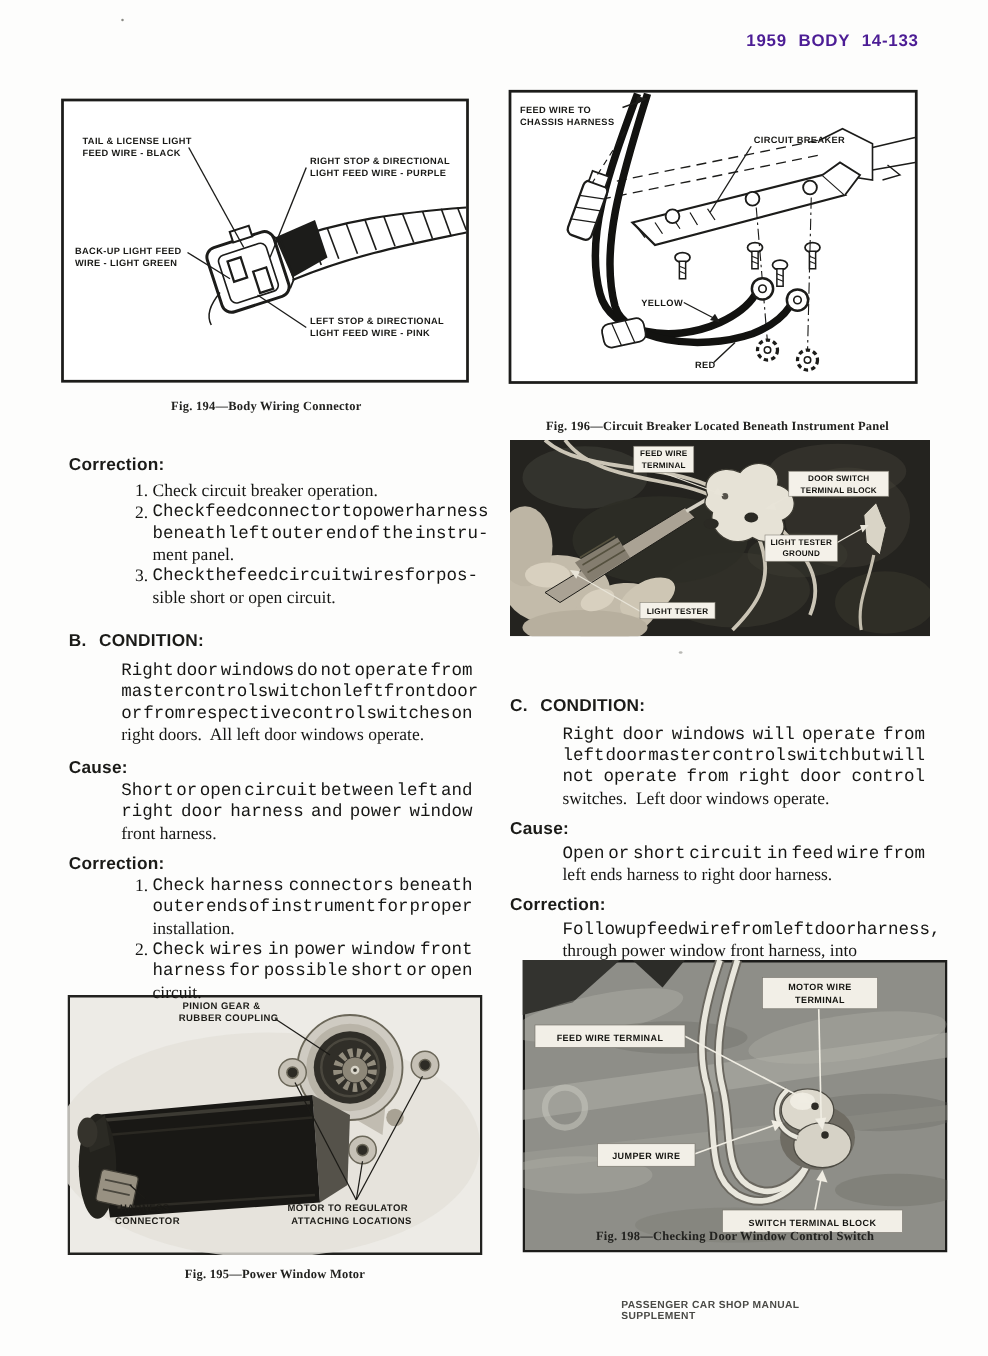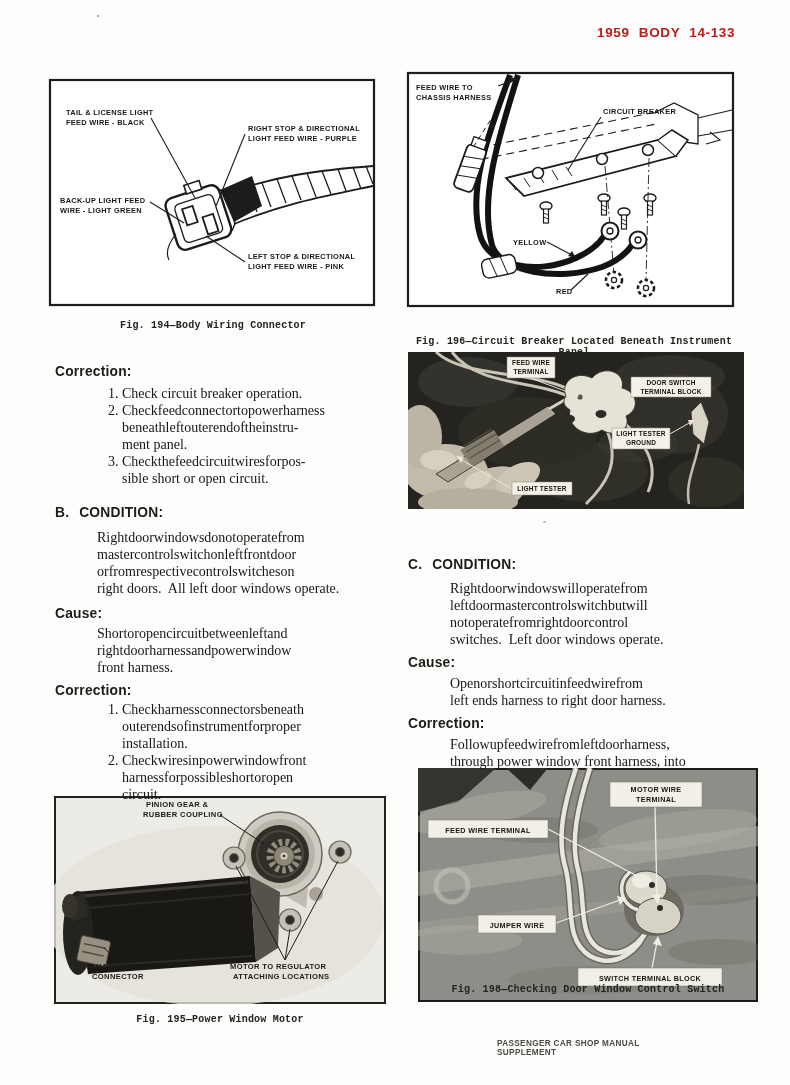--- a/index.html
+++ b/index.html
@@ -4,48 +4,48 @@
 <style>
   * { margin:0; padding:0; box-sizing:border-box; }
   html,body { width:790px; height:1085px; }
   body {
     position:relative; background:#fdfdfc; overflow:hidden;
     font-family:"Liberation Serif", serif; color:#161614;
   }
   .hdr {
     position:absolute; top:25px; left:545px; width:190px; text-align:right;
     font-family:"Liberation Sans", sans-serif; font-weight:bold; font-size:13.5px;
-    letter-spacing:.6px; word-spacing:5px; color:#b91c1c;
+    letter-spacing:.6px; word-spacing:5px; color:#4c1d95;
   }
   .ftr {
     position:absolute; top:1039px; left:497px; width:195px;
     font-family:"Liberation Sans", sans-serif; font-weight:bold; font-size:8.2px;
     letter-spacing:.35px; color:#4a4a46;
   }
   .caption {
     position:absolute; text-align:center;
-    font-family:Liberation Mono, monospace; font-weight:bold; font-size:10px;
+    font-family:Liberation Serif, serif; font-weight:bold; font-size:10px;
     letter-spacing:.2px; color:#22221f;
   }
   .col { position:absolute; top:0; height:1085px;margin-top:16px; }
   #left-col  { left:55px;  width:323px; }
   #right-col { left:408px; width:332px; }
   .blk { position:absolute; left:0; right:0; }
   .heading {
     font-family:"Liberation Sans", sans-serif; font-weight:bold; font-size:13.8px;
     color:#1b1b18; letter-spacing:.2px;
   }
   .h2 .pfx { display:inline-block; margin-right:10px; }
   .para { left:42px; }
   .list { left:53px; }
   .li { display:flex; }
   .num { flex:0 0 14px; font-size:14px; line-height:17px; }
   .li-text { flex:1; }
   .tl { font-size:14px; line-height:17px; height:17px; white-space:pre; }
-  .tl.just { display:flex; white-space:normal; }
+  .tl.just { display:flex; justify-content:space-between; white-space:normal;font-family:Liberation Mono, monospace; }
   svg { position:absolute; display:block; }
   .flab { font-family:"Liberation Sans", sans-serif; font-weight:bold; }
   .lart { font-size:7.4px; letter-spacing:.3px; fill:#181815; }
   .ph7  { font-size:6.5px; letter-spacing:.2px; fill:#141410; }
   .ph8  { font-size:7.2px; letter-spacing:.35px; fill:#141410; }
   .p195 { font-size:7.6px; letter-spacing:.35px; fill:#1c1b17; }
   .speck { position:absolute; background:#8a8a84; border-radius:50%; }
 </style>
 </head>
 <body>

